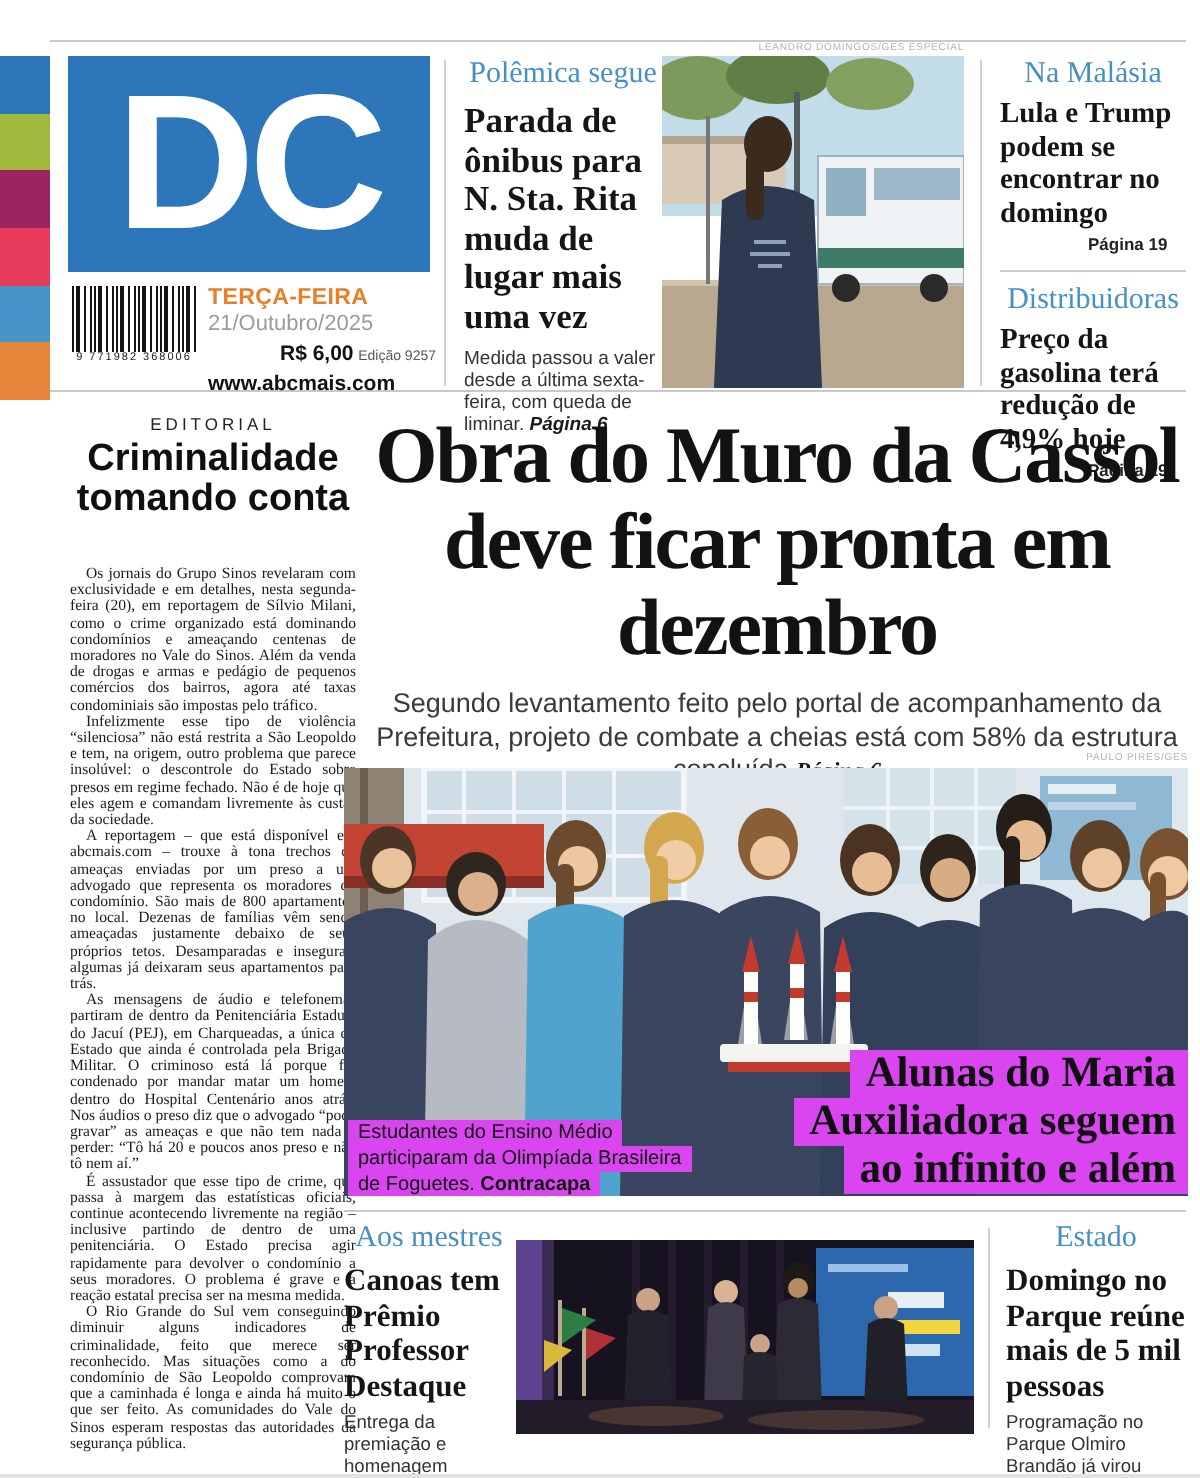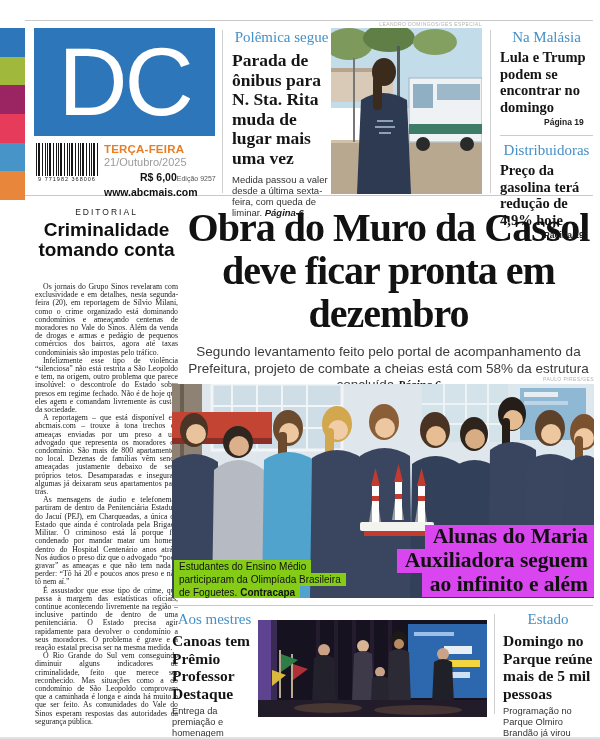--- a/index.html
+++ b/index.html
@@ -11,29 +11,29 @@
     border-bottom:2px solid #e2e2e2;
   }
   .rule{position:absolute;background:#c9c9c9;height:1px;}
   .vrule{position:absolute;background:#cfcfcf;width:1px;}
 
   
   #color-strip{position:absolute;left:0;top:28px;width:25px;}
   #color-strip div{height:28.7px;}
   #logo-box{position:absolute;left:34px;top:28px;width:181px;height:108px;background:#2d76b9;
     display:flex;align-items:center;justify-content:center;}
-  #logo-box span{color:#fff;font-weight:normal;font-size:96px;letter-spacing:-3px;line-height:100px;}
+  #logo-box span{color:#fff;font-weight:bold;font-size:96px;letter-spacing:-3px;line-height:100px;}
   #barcode{position:absolute;left:36px;top:143px;width:62px;height:34px;
     background:repeating-linear-gradient(90deg,#151515 0 1px,#fff 1px 2px,#151515 2px 4px,#fff 4px 6px,#151515 6px 7px,#fff 7px 9px,#151515 9px 10px,#fff 10px 11px);}
   #barcode-digits{position:absolute;left:36px;top:176px;width:62px;font-size:5.5px;color:#222;
     letter-spacing:1px;background:#fff;text-align:center;}
   #dateblock{position:absolute;left:104px;top:143px;width:114px;}
   #day-name{color:#e87e27;font-weight:bold;font-size:11.5px;letter-spacing:.2px;}
   #date-line{color:#9b9b9b;font-size:11px;margin-top:1px;}
-  #price-row{display:flex;justify-content:flex-start;align-items:baseline;margin-top:3px;padding-left:36px;}
+  #price-row{display:flex;justify-content:space-between;align-items:baseline;margin-top:3px;padding-left:36px;}
   #price{font-weight:bold;font-size:10.5px;color:#111;}
   #edition{font-size:7px;color:#555;}
   #website{font-weight:bold;font-size:10.5px;color:#111;margin-top:3px;}
 
   
   .kicker{font-family:"Liberation Serif", serif;color:#4590c6;font-size:15px;text-align:center;}
   .brief-head{font-family:"Liberation Serif", serif;font-weight:bold;color:#151515;}
   .deck{color:#333;font-size:9.3px;line-height:11px;}
   .pageref{font-weight:bold;color:#1a1a1a;font-style:italic;}
 
@@ -63,21 +63,21 @@
   #main-headline{font-family:"Liberation Serif", serif;font-weight:bold;color:#121212;
     font-size:40px;line-height:43px;letter-spacing:-1px;}
   #main-deck{margin-top:9px;font-size:13.5px;line-height:16.5px;color:#3a3a3a;}
   #main-deck .pageref{font-family:"Liberation Serif", serif;font-size:11.5px;}
   #main-credit{position:absolute;left:440px;top:376px;width:154px;text-align:right;
     font-size:5px;color:#b3b3b3;letter-spacing:.4px;}
 
   
   #main-photo{position:absolute;left:172px;top:384px;width:422px;height:214px;overflow:hidden;}
   #photo-caption{position:absolute;left:2px;top:176px;}
-  #photo-caption .cap-line{width:max-content;background:#84cc16;color:#111;
+  #photo-caption .cap-line{width:max-content;background:#d946ef;color:#111;
     font-size:10px;line-height:11px;padding:1px 5px;}
   #overlay-head{position:absolute;right:0;top:141px;display:flex;flex-direction:column;align-items:flex-end;}
   #overlay-head .ov-line{width:max-content;background:#d946ef;color:#101010;
     font-family:"Liberation Serif", serif;font-weight:bold;font-size:21.5px;line-height:20px;
     padding:1px 6px 3px 8px;}
 
   
   #aos-mestres{position:absolute;left:172px;top:611px;width:85px;}
   .bottom-head{font-family:"Liberation Serif", serif;font-weight:bold;color:#151515;
     font-size:15.5px;line-height:17.5px;margin-top:4px;}

